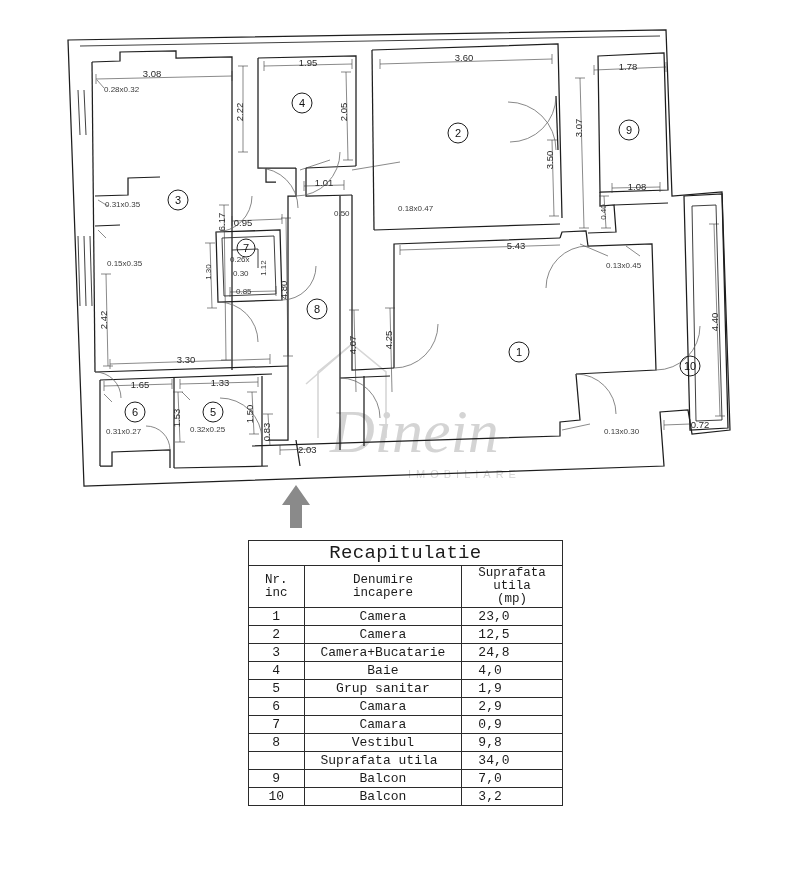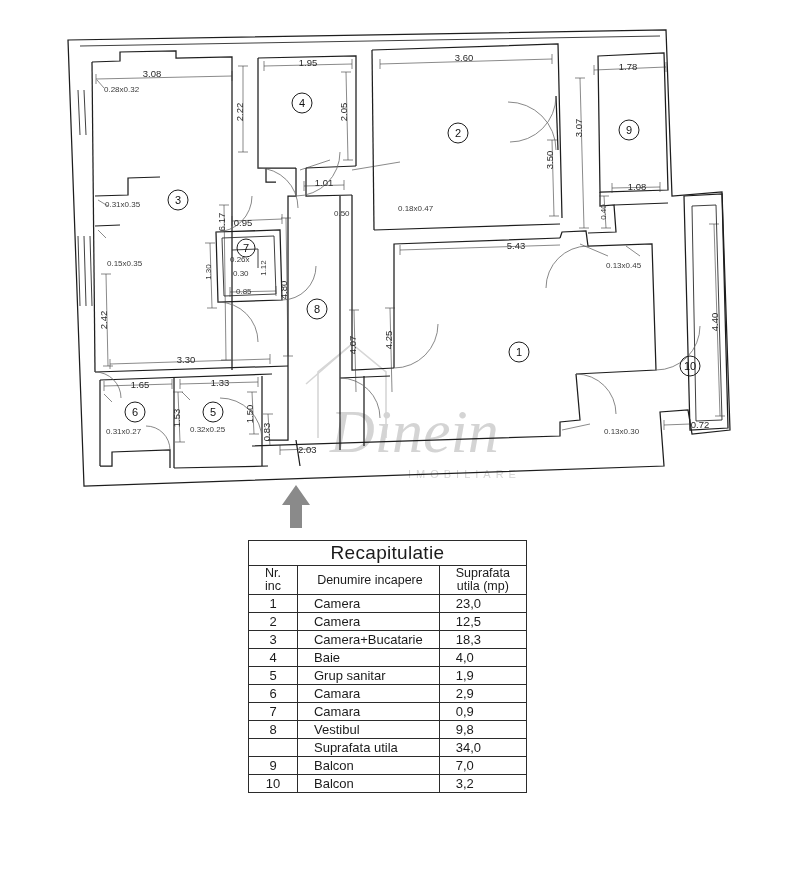--- a/index.html
+++ b/index.html
@@ -17,27 +17,27 @@
   .circ{fill:none;stroke:#1d1d1d;stroke-width:1;}
   .wm-line{fill:none;stroke:#cfcfcf;stroke-width:1.6;}
   .wm-txt{font-family:"Liberation Serif",serif;font-style:italic;font-size:62px;fill:#cdcdcd;}
   .wm-sub{font-family:"Liberation Sans",sans-serif;font-size:11px;letter-spacing:5px;fill:#cfcfcf;}
   .entry-arrow{fill:#8a8a8a;}
 
   
   #recap-wrap{position:absolute;left:248px;top:540px;width:265px;}
   table.recap{border-collapse:collapse;width:265px;
               font-family:"Liberation Sans",sans-serif;font-size:13px;color:#1b1b1b;}
-  table.recap td,table.recap th{border:1px solid #2b2b2b;padding:1px 16px;font-weight:normal;}
+  table.recap td,table.recap th{border:1px solid #2b2b2b;padding:1px 16px;font-weight:normal;font-family:Liberation Mono, monospace;}
   .tbl-title{text-align:center;font-size:19px;padding:4px 0 5px 0;letter-spacing:.3px;}
   .col-nr{width:34px;text-align:center;font-size:13px;}
-  .col-name{text-align:left;}
+  .col-name{text-align:center;}
   .col-val{width:78px;}
   .hdr{font-size:12.5px;line-height:1.05;text-align:center;vertical-align:middle;}
-  .hdr-name{text-align:right;padding-left:6px;}
+  .hdr-name{text-align:center;padding-left:6px;}
   .sum-label{text-align:left;}
 </style>
 </head>
 <body>
 
 <div id="plan-area">
 <svg id="plan-svg" width="786" height="530" viewBox="0 0 786 530">
 
   <g opacity="0.85">
     <path class="wm-line" d="M318 438 L318 372 L352 344 L386 372 L386 438"></path>
@@ -281,21 +281,21 @@
           <td class="col-val">23,0</td>
         </tr>
       <tr>
           <td class="col-nr">2</td>
           <td class="col-name">Camera</td>
           <td class="col-val">12,5</td>
         </tr>
       <tr>
           <td class="col-nr">3</td>
           <td class="col-name">Camera+Bucatarie</td>
-          <td class="col-val">18,3</td>
+          <td class="col-val">24,8</td>
         </tr>
       <tr>
           <td class="col-nr">4</td>
           <td class="col-name">Baie</td>
           <td class="col-val">4,0</td>
         </tr>
       <tr>
           <td class="col-nr">5</td>
           <td class="col-name">Grup sanitar</td>
           <td class="col-val">1,9</td>

